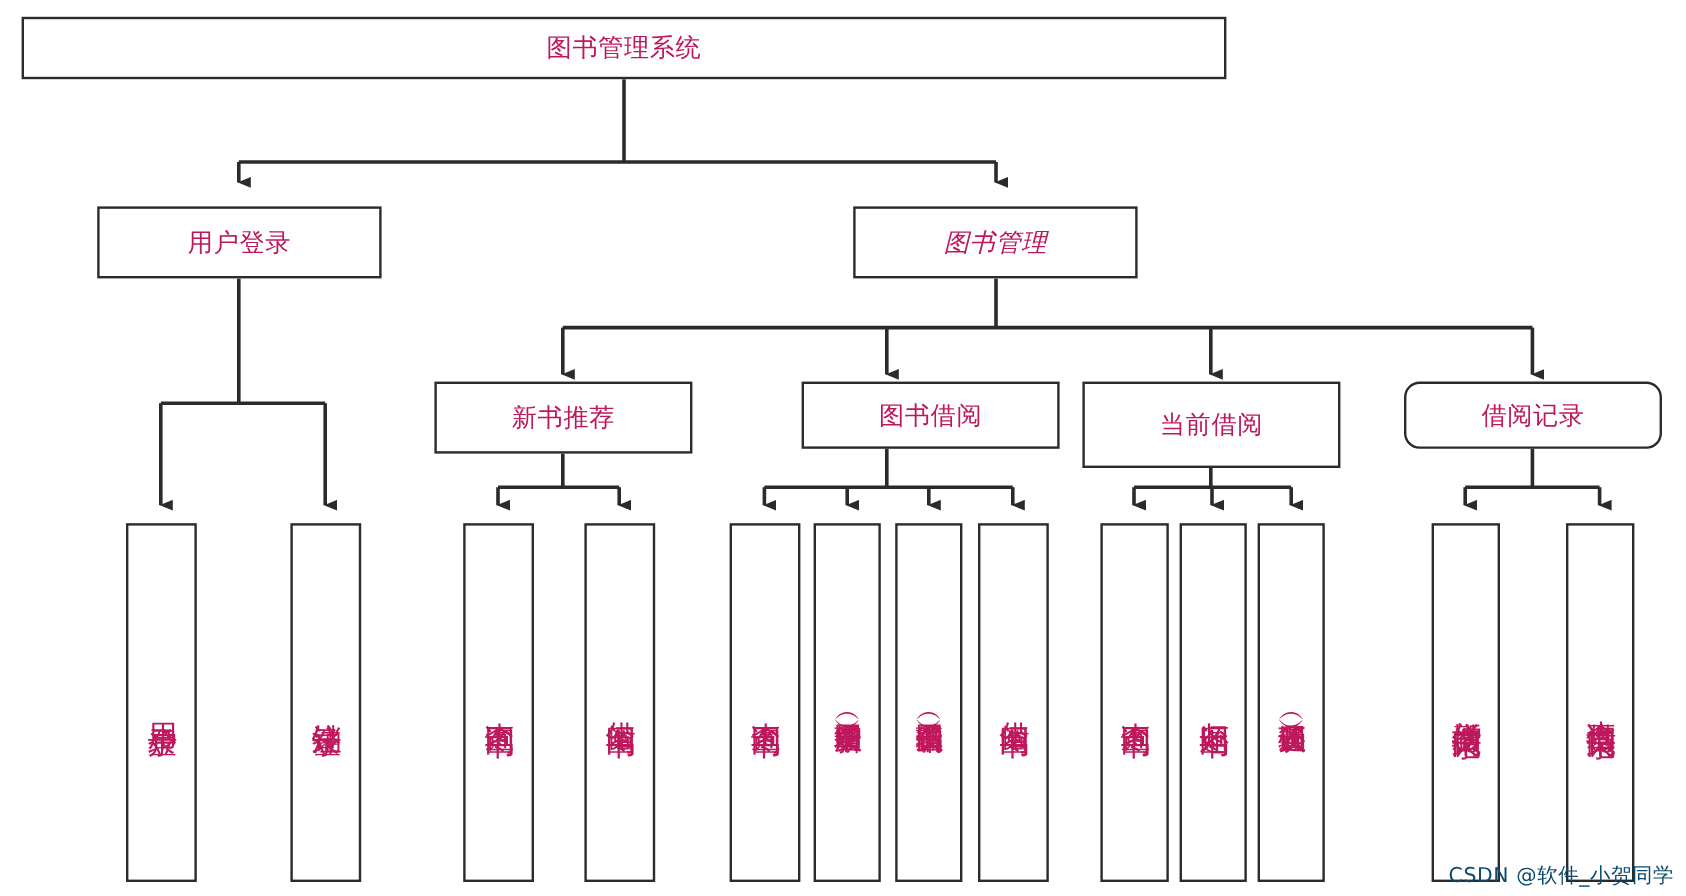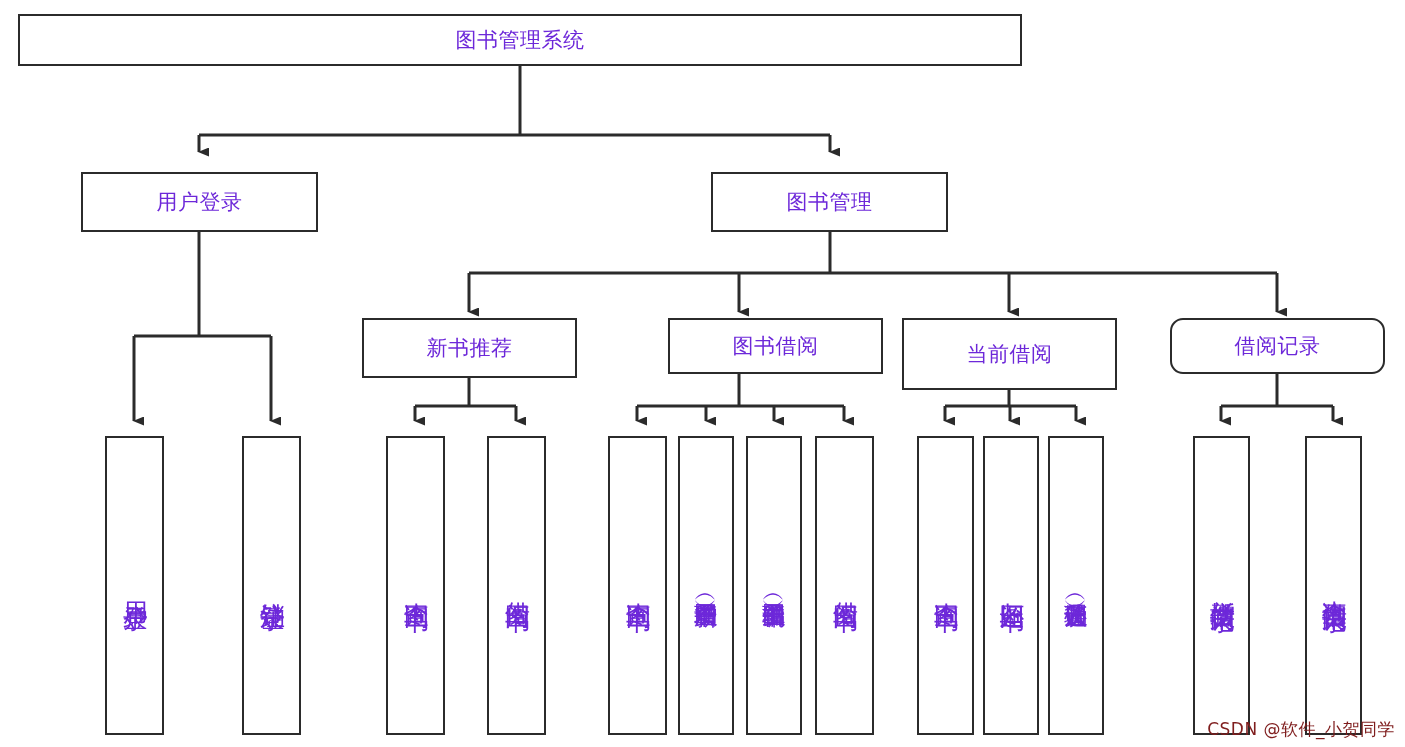--- a/index.html
+++ b/index.html
@@ -23,21 +23,21 @@
     height: 747px;
   }
   .node {
     position: absolute;
     box-sizing: border-box;
     border: 2px solid #2b2b2b;
     background: #ffffff;
     display: flex;
     align-items: center;
     justify-content: center;
-    color: #6d28d9;
+    color: #be185d;
   }
   .node.horiz {
     font-size: 21px;
     line-height: 1.25;
     letter-spacing: 0.5px;
     text-align: center;
   }
   .node.vert {
     writing-mode: vertical-rl;
     text-orientation: upright;
@@ -50,21 +50,21 @@
   .node.vert .vlabel {
     writing-mode: vertical-rl;
     text-orientation: upright;
     display: block;
   }
   #watermark {
     position: absolute;
     right: 10px;
     bottom: 6px;
     font-size: 17px;
-    color: #7f1d1d;
+    color: #0c4a6e;
     letter-spacing: 0.5px;
     white-space: nowrap;
     pointer-events: none;
   }
 </style>
 </head>
 <body>
 
 <div id="diagram-root">
 
@@ -118,21 +118,21 @@
     </g>
   </svg>
 
   <div class="node horiz" style="left:18px; top:14px; width:1004px; height:52px;">
     <span>图书管理系统</span>
   </div>
 
   <div class="node horiz" style="left:81px; top:172px; width:237px; height:60px;">
     <span>用户登录</span>
   </div>
-  <div class="node horiz" style="left:711px; top:172px; width:237px; height:60px;">
+  <div class="node horiz" style="left:711px; top:172px; width:237px; height:60px;font-style:italic;">
     <span>图书管理</span>
   </div>
 
   <div class="node horiz" style="left:362px; top:318px; width:215px; height:60px;">
     <span>新书推荐</span>
   </div>
   <div class="node horiz" style="left:668px; top:318px; width:215px; height:56px;align-items:center;">
     <span>图书借阅</span>
   </div>
   <div class="node horiz" style="left:902px; top:318px; width:215px; height:72px;">

